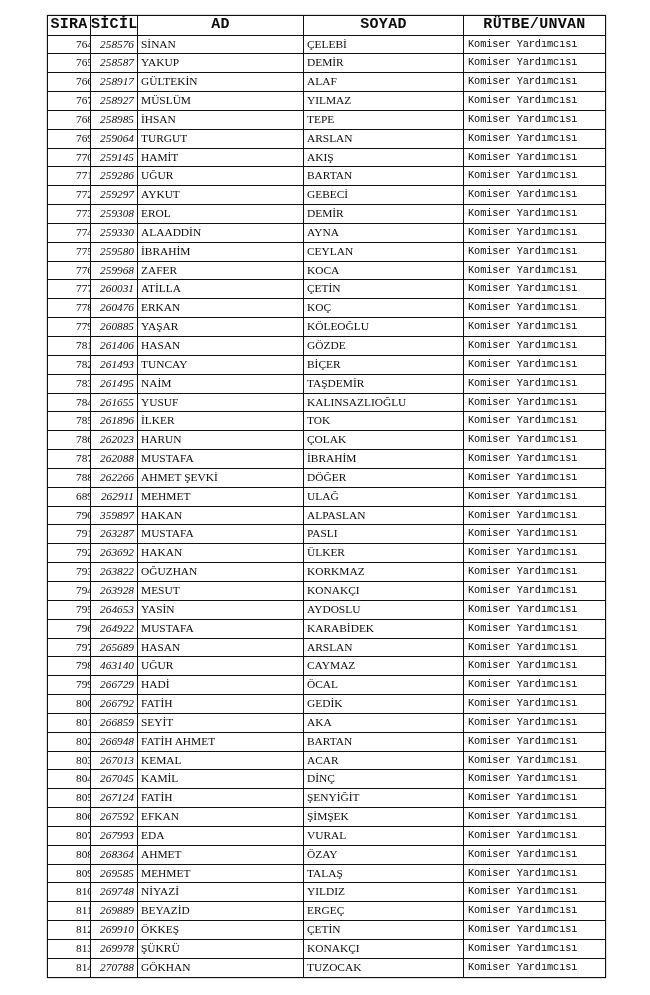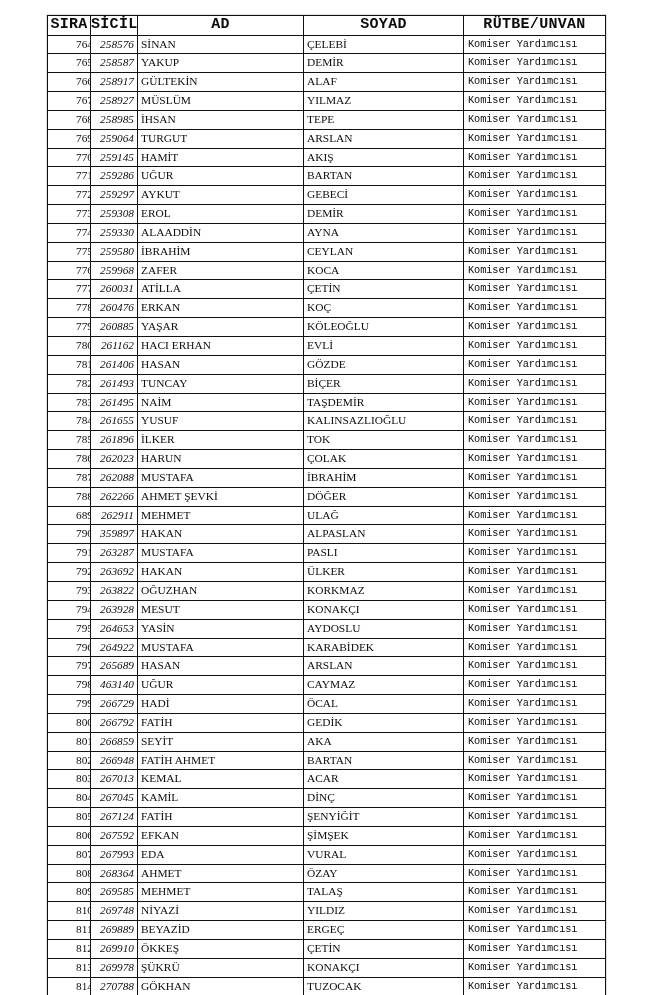--- a/index.html
+++ b/index.html
@@ -213,27 +213,20 @@
           <td class="rutbe">Komiser Yardımcısı</td>
         </tr>
         <tr>
           <td class="sira">779</td>
           <td class="sicil">260885</td>
           <td class="ad">YAŞAR</td>
           <td class="soyad">KÖLEOĞLU</td>
           <td class="rutbe">Komiser Yardımcısı</td>
         </tr>
         <tr>
-          <td class="sira">780</td>
-          <td class="sicil">261162</td>
-          <td class="ad">HACI ERHAN</td>
-          <td class="soyad">EVLİ</td>
-          <td class="rutbe">Komiser Yardımcısı</td>
-        </tr>
-        <tr>
           <td class="sira">781</td>
           <td class="sicil">261406</td>
           <td class="ad">HASAN</td>
           <td class="soyad">GÖZDE</td>
           <td class="rutbe">Komiser Yardımcısı</td>
         </tr>
         <tr>
           <td class="sira">782</td>
           <td class="sicil">261493</td>
           <td class="ad">TUNCAY</td>

